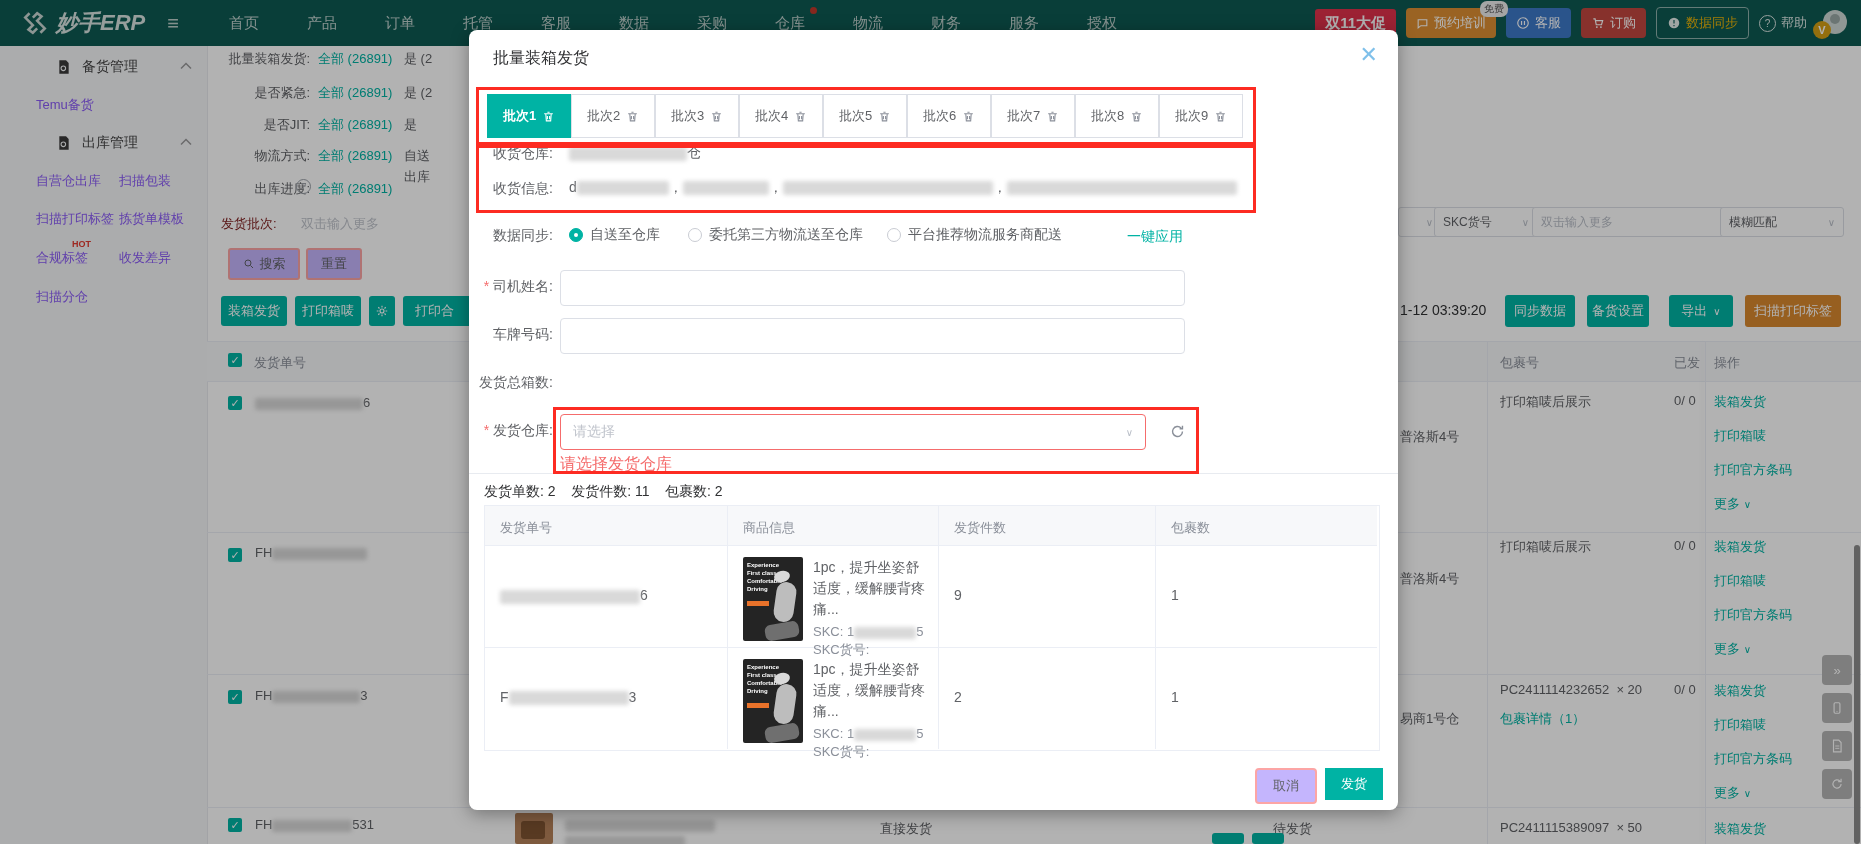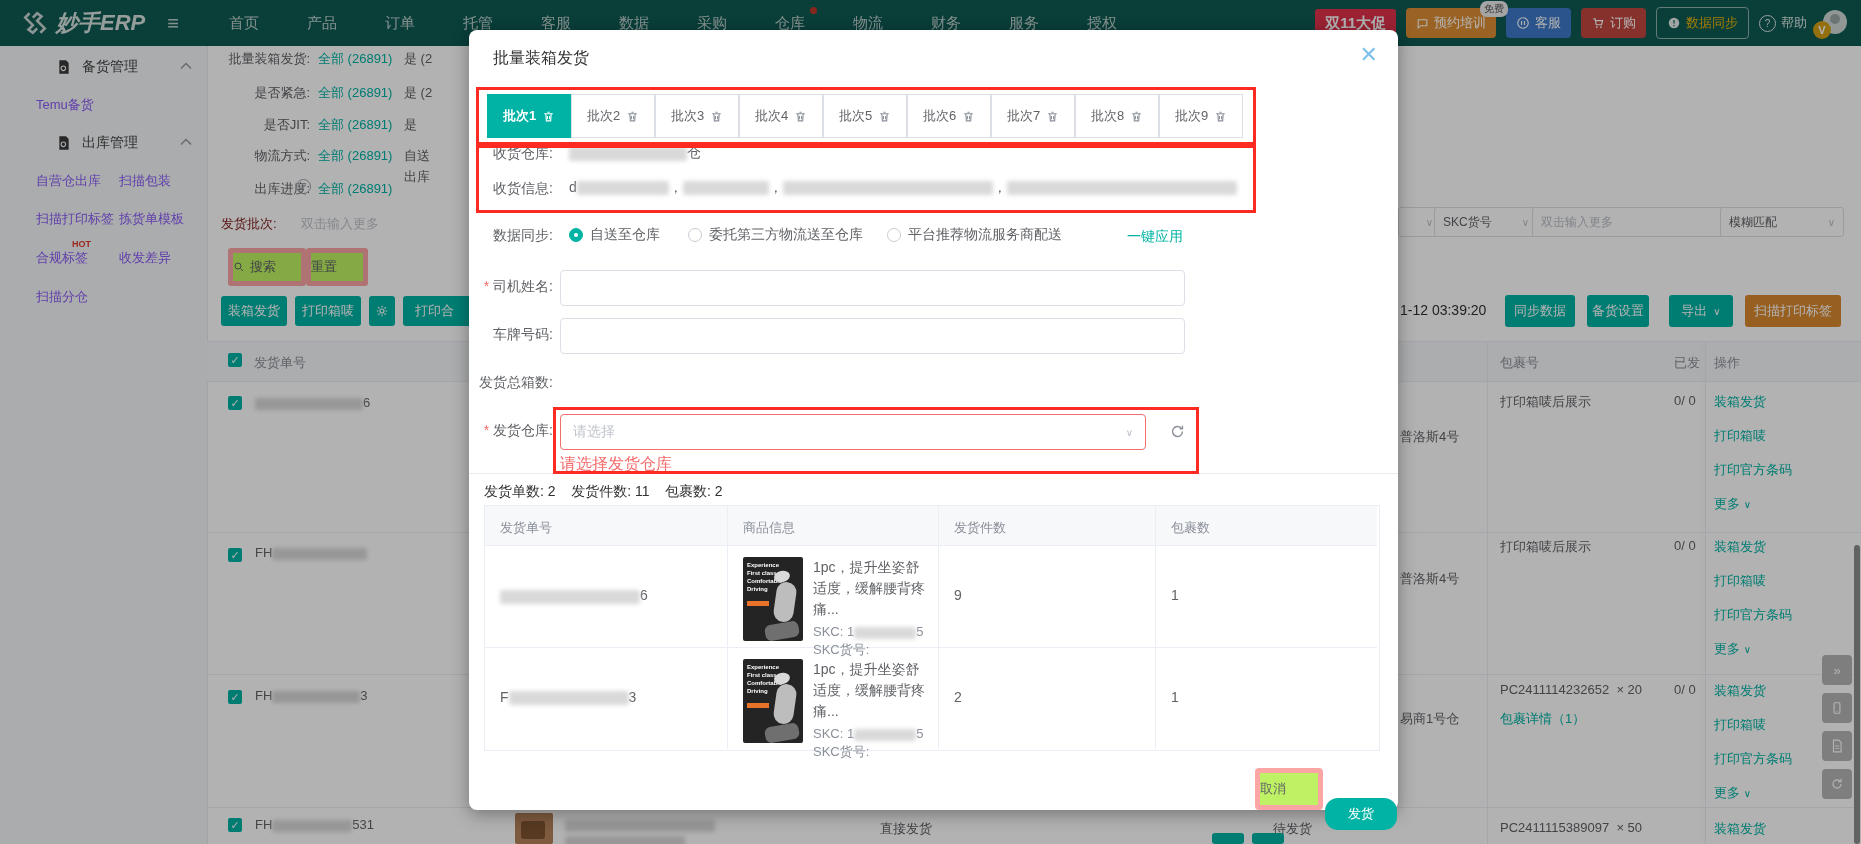--- a/index.html
+++ b/index.html
@@ -31,21 +31,21 @@
   
   .sidebar{left:0;top:46px;width:207px;height:798px;background:#f5f6f8;border-right:1px solid #e8eaee}
   .sgroup{position:absolute;left:56px;font-size:14px;color:#454545;display:flex;gap:10px;align-items:center;cursor:pointer}
   .sitem{position:absolute;font-size:13px;color:#8b5cf6;cursor:pointer}
   .hot{position:absolute;color:#e23b30;font-size:9px;font-weight:bold}
   .teal-t{color:#8b5cf6}
   
   .link{color:#00b3a4;cursor:pointer}
   .tealbtn{background:#00b3a4;color:#fff;border-radius:3px;font-size:13px;display:flex;align-items:center;justify-content:center;cursor:pointer}
   .orangebtn{background:#d9882e;color:#fff;border-radius:3px;font-size:13px;display:flex;align-items:center;justify-content:center;cursor:pointer}
-  .wbtn{background:#bef264;border:5px solid #fca5a5;border-radius:3px;color:#606266;display:flex;align-items:center;gap:5px;cursor:pointer}
+  .wbtn{background:#c4b5fd;border:2px solid #fca5a5;border-radius:3px;color:#606266;display:flex;align-items:center;justify-content:center;gap:5px;cursor:pointer}
   .cb{width:14px;height:14px;background:#00b3a4;border-radius:2px;color:#fff;font-size:11px;line-height:14px;text-align:center;cursor:pointer}
   .blur{display:inline-block;height:12px;border-radius:2px;background:#d9d9d9;filter:blur(2px);vertical-align:middle}
   .hdr{background:#f7f8fa;border-top:1px solid #ebeef5;border-bottom:1px solid #ebeef5}
   .hcell{color:#8a8f99;font-size:13px}
   .rowline{border-bottom:1px solid #ebeef5}
   .sel{border:1px solid #dcdfe6;border-radius:3px;background:#fff;color:#b9bec7;font-size:12px;display:flex;align-items:center;justify-content:space-between;padding:0 8px;height:28px;cursor:pointer}
   .chev{color:#b9bec7;font-size:10px}
   
   .overlay{left:0;top:0;width:1861px;height:844px;background:rgba(0,0,0,.3);z-index:50}
   .modal{left:469px;top:30px;width:929px;height:780px;background:#fff;border-radius:8px;box-shadow:0 4px 18px rgba(0,0,0,.35);z-index:60}
@@ -471,20 +471,20 @@
       <div style="width:120px">
         <div style="font-size:14px;color:#606266;line-height:21px">1pc，提升坐姿舒适度，缓解腰背疼痛...</div>
         <div style="color:#8a8f99;font-size:13px;margin-top:4px"><span>SKC:</span> <span>1</span><span class="blur" style="width:62px"></span><span>5</span></div>
         <div style="color:#8a8f99;font-size:13px;margin-top:2px">SKC货号:</div>
       </div>
     </div>
     <div class="a" style="left:485px;top:659px;font-size:14px;color:#606266">2</div>
     <div class="a" style="left:702px;top:659px;font-size:14px;color:#606266">1</div>
 
     <div class="a wbtn" style="left:786px;top:738px;width:58px;height:32px;border-radius:4px">取消</div>
-    <div class="a tealbtn" style="left:856px;top:768px;width:72px;height:32px;border-radius:13px">发货</div>
+    <div class="a tealbtn" style="left:856px;top:738px;width:58px;height:32px;border-radius:0">发货</div>
 
     <div class="anno" style="left:7px;top:57px;width:774px;height:55px"></div>
     <div class="anno" style="left:7px;top:112px;width:774px;height:65px"></div>
     <div class="anno" style="left:84px;top:377px;width:640px;height:61px"></div>
   </div>
 
 </div>
 
 </body></html>

